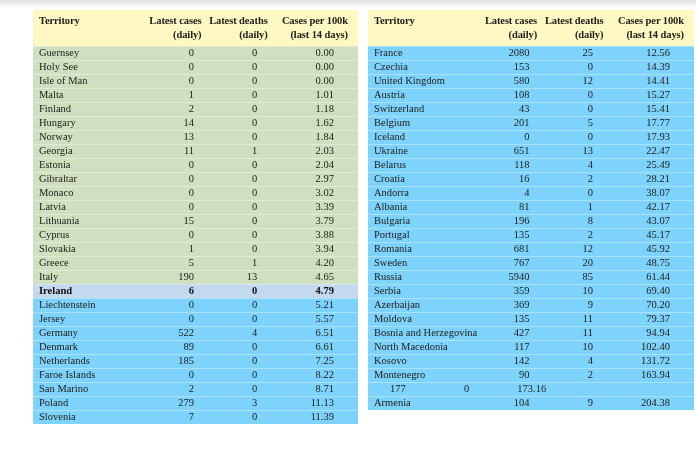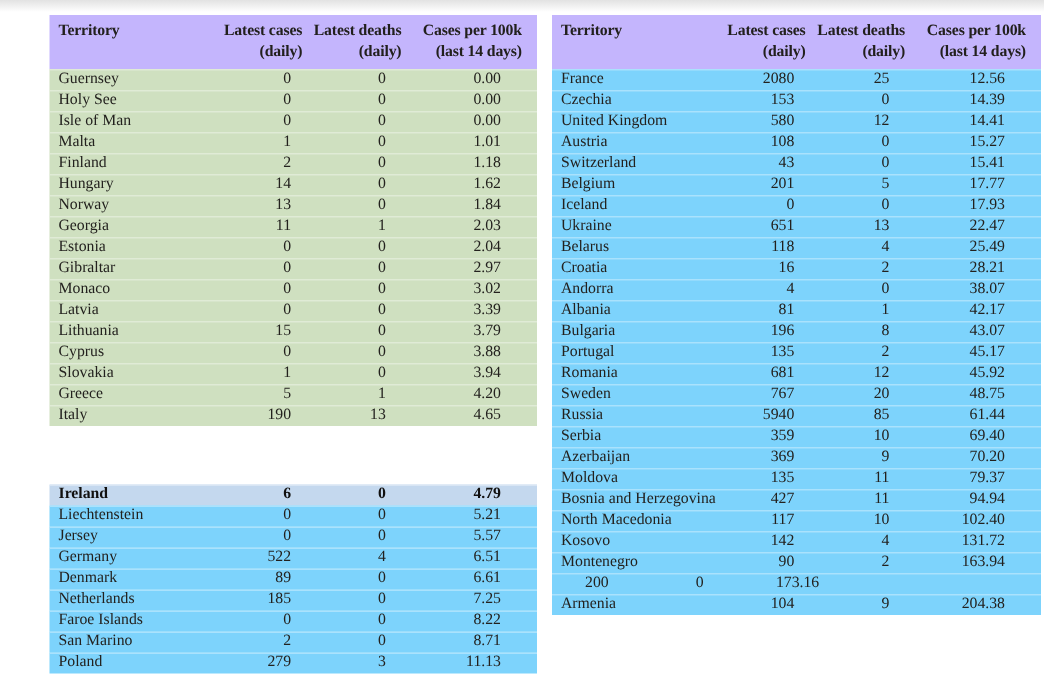--- a/index.html
+++ b/index.html
@@ -19,21 +19,21 @@
   }
   .table {
     position: absolute;
     top: 10px;
   }
   #left-table  { left: 33px;  width: 325px; }
   #right-table { left: 368px; width: 326px; }
 
   .header {
     display: flex;
-    background: #c4b5fd;
+    background: #fef9c3;
     padding: 4px 10px 4px 0;
     box-sizing: border-box;
     font-weight: bold;
     font-size: 10.5px;
     line-height: 14px;
     color: #22201d;
     letter-spacing: -0.1px;
   }
   .hcell { box-sizing: border-box; }
   .header .col-territory { width: 23%; }
@@ -59,21 +59,20 @@
   .cell { box-sizing: border-box; white-space: nowrap; }
   .col-territory { text-align: left; padding-left: 6px; }
   .num { text-align: right; }
 
   .band-green  { background: #cfe0c0; }
   .band-salmon { background: #7dd3fc; }
   .row.highlight {
     background: #c4d8ee;
     font-weight: bold;
     color: #11100f;
-    margin-top: 39px;
   }
 </style>
 </head>
 <body>
 
 <div class="photo-top"></div>
 
 <div class="table" id="left-table">
   <div class="header">
     <div class="hcell col-territory">
@@ -417,21 +416,21 @@
         <div class="cell col-deaths num">4</div>
         <div class="cell col-per num">131.72</div>
       </div>
       <div class="row band-salmon">
         <div class="cell col-territory">Montenegro</div>
         <div class="cell col-cases num">90</div>
         <div class="cell col-deaths num">2</div>
         <div class="cell col-per num">163.94</div>
       </div>
       <div class="row band-salmon">
-        <div class="cell col-cases num">200</div>
+        <div class="cell col-cases num">177</div>
         <div class="cell col-deaths num">0</div>
         <div class="cell col-per num">173.16</div>
       </div>
       <div class="row band-salmon">
         <div class="cell col-territory">Armenia</div>
         <div class="cell col-cases num">104</div>
         <div class="cell col-deaths num">9</div>
         <div class="cell col-per num">204.38</div>
       </div>
     </div>

